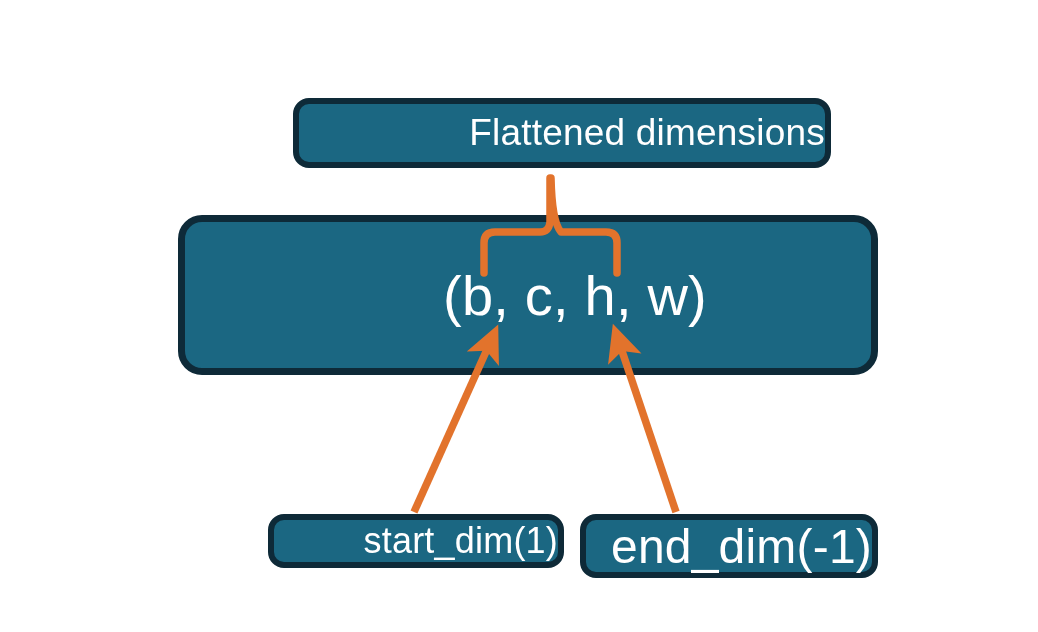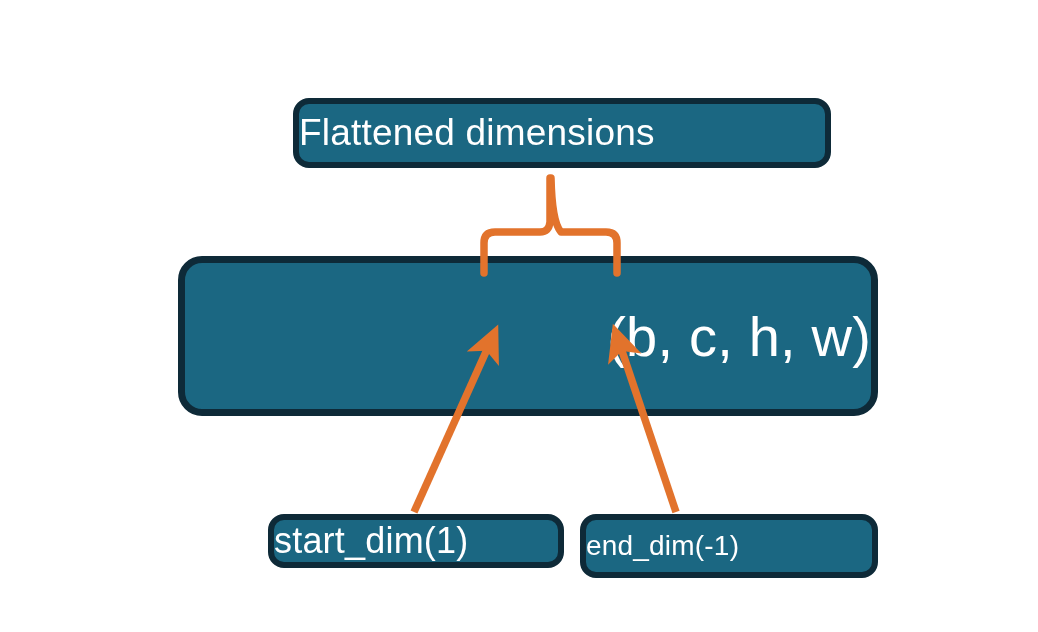--- a/index.html
+++ b/index.html
@@ -19,21 +19,21 @@
   }
 
   .node-box {
     position: absolute;
     box-sizing: border-box;
     background: #1b6782;
     border: 6px solid #0e2a38;
     border-radius: 16px;
     display: flex;
     align-items: center;
-    justify-content: flex-start;
+    justify-content: flex-end;
     color: #ffffff;
     font-family: "Liberation Sans", sans-serif;
     font-weight: 400;
     letter-spacing: 0.2px;
     white-space: nowrap;
     z-index: 2;
   }
 
   
   #box-flattened {
@@ -45,42 +45,41 @@
   }
 
   
   #box-shape {
     left: 178px;
     top: 215px;
     width: 700px;
     height: 160px;
     border-width: 7px;
     border-radius: 24px;
-    justify-content: flex-end;
+    justify-content: center;
     padding-left: 94px;
     font-size: 56px;
-    margin-top: 41px;
   }
 
   
   #box-start-dim {
     left: 268px;
     top: 514px;
     width: 296px;
     height: 54px;
     font-size: 36px;
   }
 
   
   #box-end-dim {
     left: 580px;
     top: 514px;
     width: 298px;
     height: 64px;
-    font-size: 28px;
+    font-size: 48px;
   }
 
   #connectors {
     position: absolute;
     left: 0;
     top: 0;
     width: 1038px;
     height: 632px;
     z-index: 3;
     pointer-events: none;

